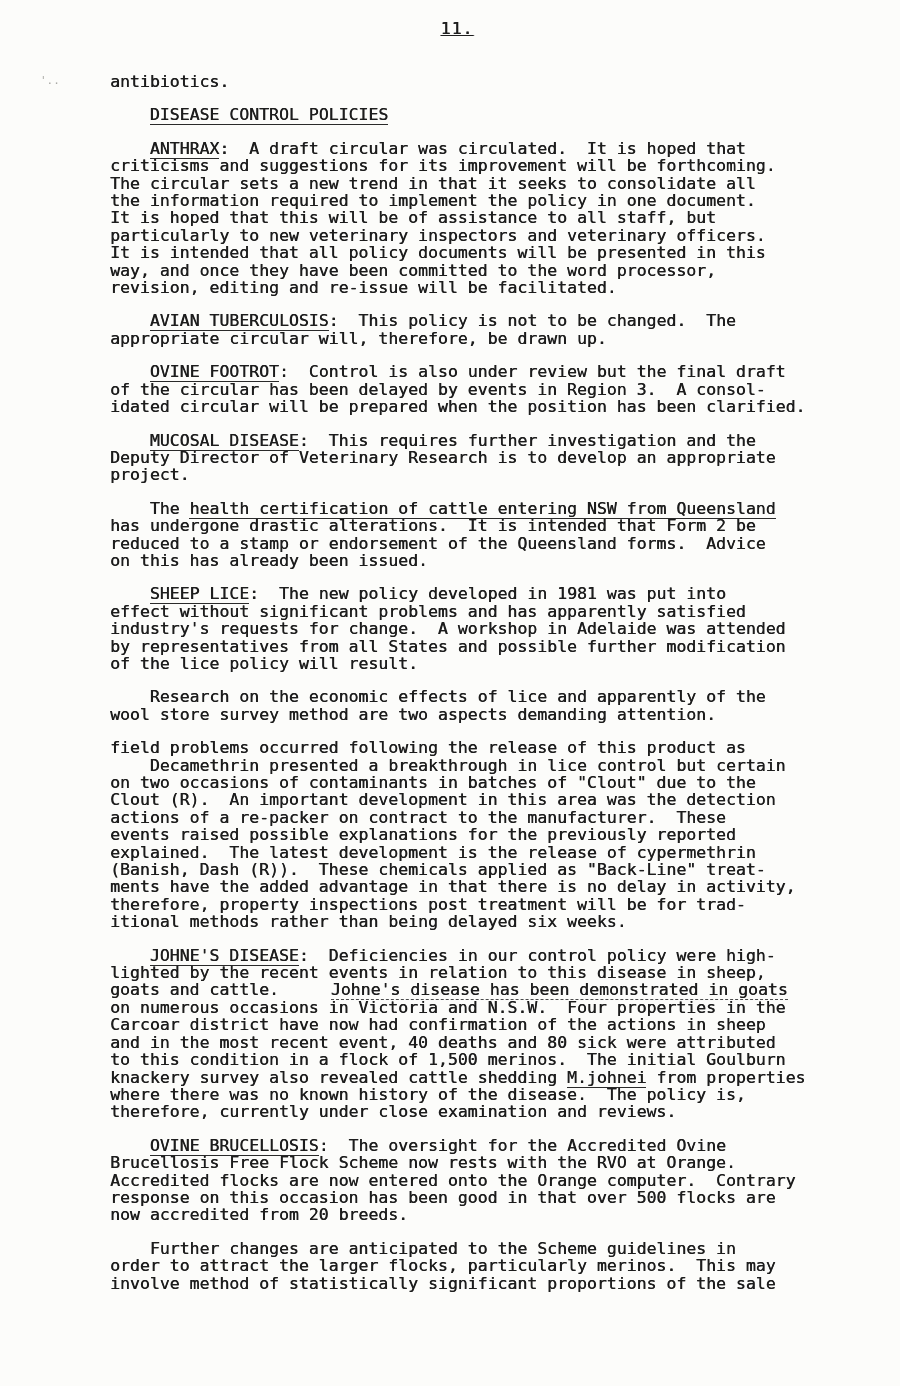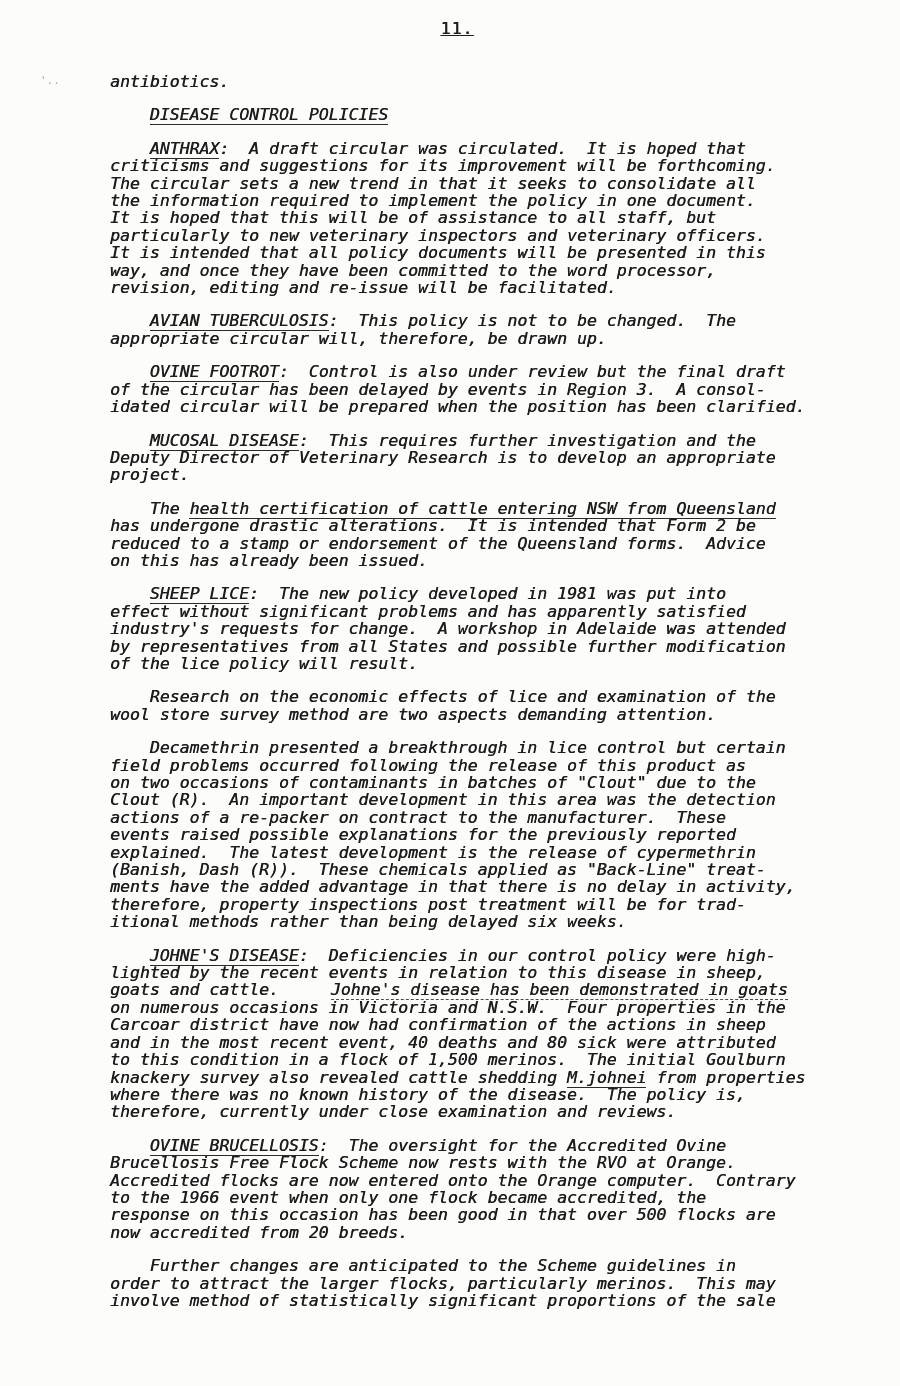--- a/index.html
+++ b/index.html
@@ -24,21 +24,20 @@
     text-align: center;
     text-indent: 14px;
     letter-spacing: 1px;
     text-decoration: underline;
   }
   .content {
     position: absolute;
     left: 110px;
     top: 73px;
     width: 760px;
-    font-style: italic;
   }
   .block { margin: 0 0 16px 0; }
   .line { white-space: pre; }
   .u  { border-bottom: 1.6px solid #2a2a2a; text-align: center; }
   .du { border-bottom: 1.5px dashed #4a4a4a; margin-left: 32px; }
   .artifact {
     position: absolute;
     left: 40px;
     top: 72px;
     color: #a9a9a5;
@@ -91,26 +90,26 @@
         <div class="line"><span>on this has already been issued.</span></div>
       </div>
       <div class="block">
         <div class="line"><span>    </span><span class="u">SHEEP LICE</span><span>:  The new policy developed in 1981 was put into</span></div>
         <div class="line"><span>effect without significant problems and has apparently satisfied</span></div>
         <div class="line"><span>industry's requests for change.  A workshop in Adelaide was attended</span></div>
         <div class="line"><span>by representatives from all States and possible further modification</span></div>
         <div class="line"><span>of the lice policy will result.</span></div>
       </div>
       <div class="block">
-        <div class="line"><span>    Research on the economic effects of lice and examination of the</span></div>
+        <div class="line"><span>    Research on the economic effects of lice and apparently of the</span></div>
         <div class="line"><span>wool store survey method are two aspects demanding attention.</span></div>
       </div>
       <div class="block">
+        <div class="line"><span>field problems occurred following the release of this product as</span></div>
         <div class="line"><span>    Decamethrin presented a breakthrough in lice control but certain</span></div>
-        <div class="line"><span>field problems occurred following the release of this product as</span></div>
         <div class="line"><span>on two occasions of contaminants in batches of "Clout" due to the</span></div>
         <div class="line"><span>Clout (R).  An important development in this area was the detection</span></div>
         <div class="line"><span>actions of a re-packer on contract to the manufacturer.  These</span></div>
         <div class="line"><span>events raised possible explanations for the previously reported</span></div>
         <div class="line"><span>explained.  The latest development is the release of cypermethrin</span></div>
         <div class="line"><span>(Banish, Dash (R)).  These chemicals applied as "Back-Line" treat-</span></div>
         <div class="line"><span>ments have the added advantage in that there is no delay in activity,</span></div>
         <div class="line"><span>therefore, property inspections post treatment will be for trad-</span></div>
         <div class="line"><span>itional methods rather than being delayed six weeks.</span></div>
       </div>
@@ -123,21 +122,20 @@
         <div class="line"><span>and in the most recent event, 40 deaths and 80 sick were attributed</span></div>
         <div class="line"><span>to this condition in a flock of 1,500 merinos.  The initial Goulburn</span></div>
         <div class="line"><span>knackery survey also revealed cattle shedding </span><span class="u">M.johnei</span><span> from properties</span></div>
         <div class="line"><span>where there was no known history of the disease.  The policy is,</span></div>
         <div class="line"><span>therefore, currently under close examination and reviews.</span></div>
       </div>
       <div class="block">
         <div class="line"><span>    </span><span class="u">OVINE BRUCELLOSIS</span><span>:  The oversight for the Accredited Ovine</span></div>
         <div class="line"><span>Brucellosis Free Flock Scheme now rests with the RVO at Orange.</span></div>
         <div class="line"><span>Accredited flocks are now entered onto the Orange computer.  Contrary</span></div>
-        <div class="line"><span>to the 1966 event when only one flock became accredited, the</span></div>
         <div class="line"><span>response on this occasion has been good in that over 500 flocks are</span></div>
         <div class="line"><span>now accredited from 20 breeds.</span></div>
       </div>
       <div class="block">
         <div class="line"><span>    Further changes are anticipated to the Scheme guidelines in</span></div>
         <div class="line"><span>order to attract the larger flocks, particularly merinos.  This may</span></div>
         <div class="line"><span>involve method of statistically significant proportions of the sale</span></div>
       </div>
     </div>
 </div>

